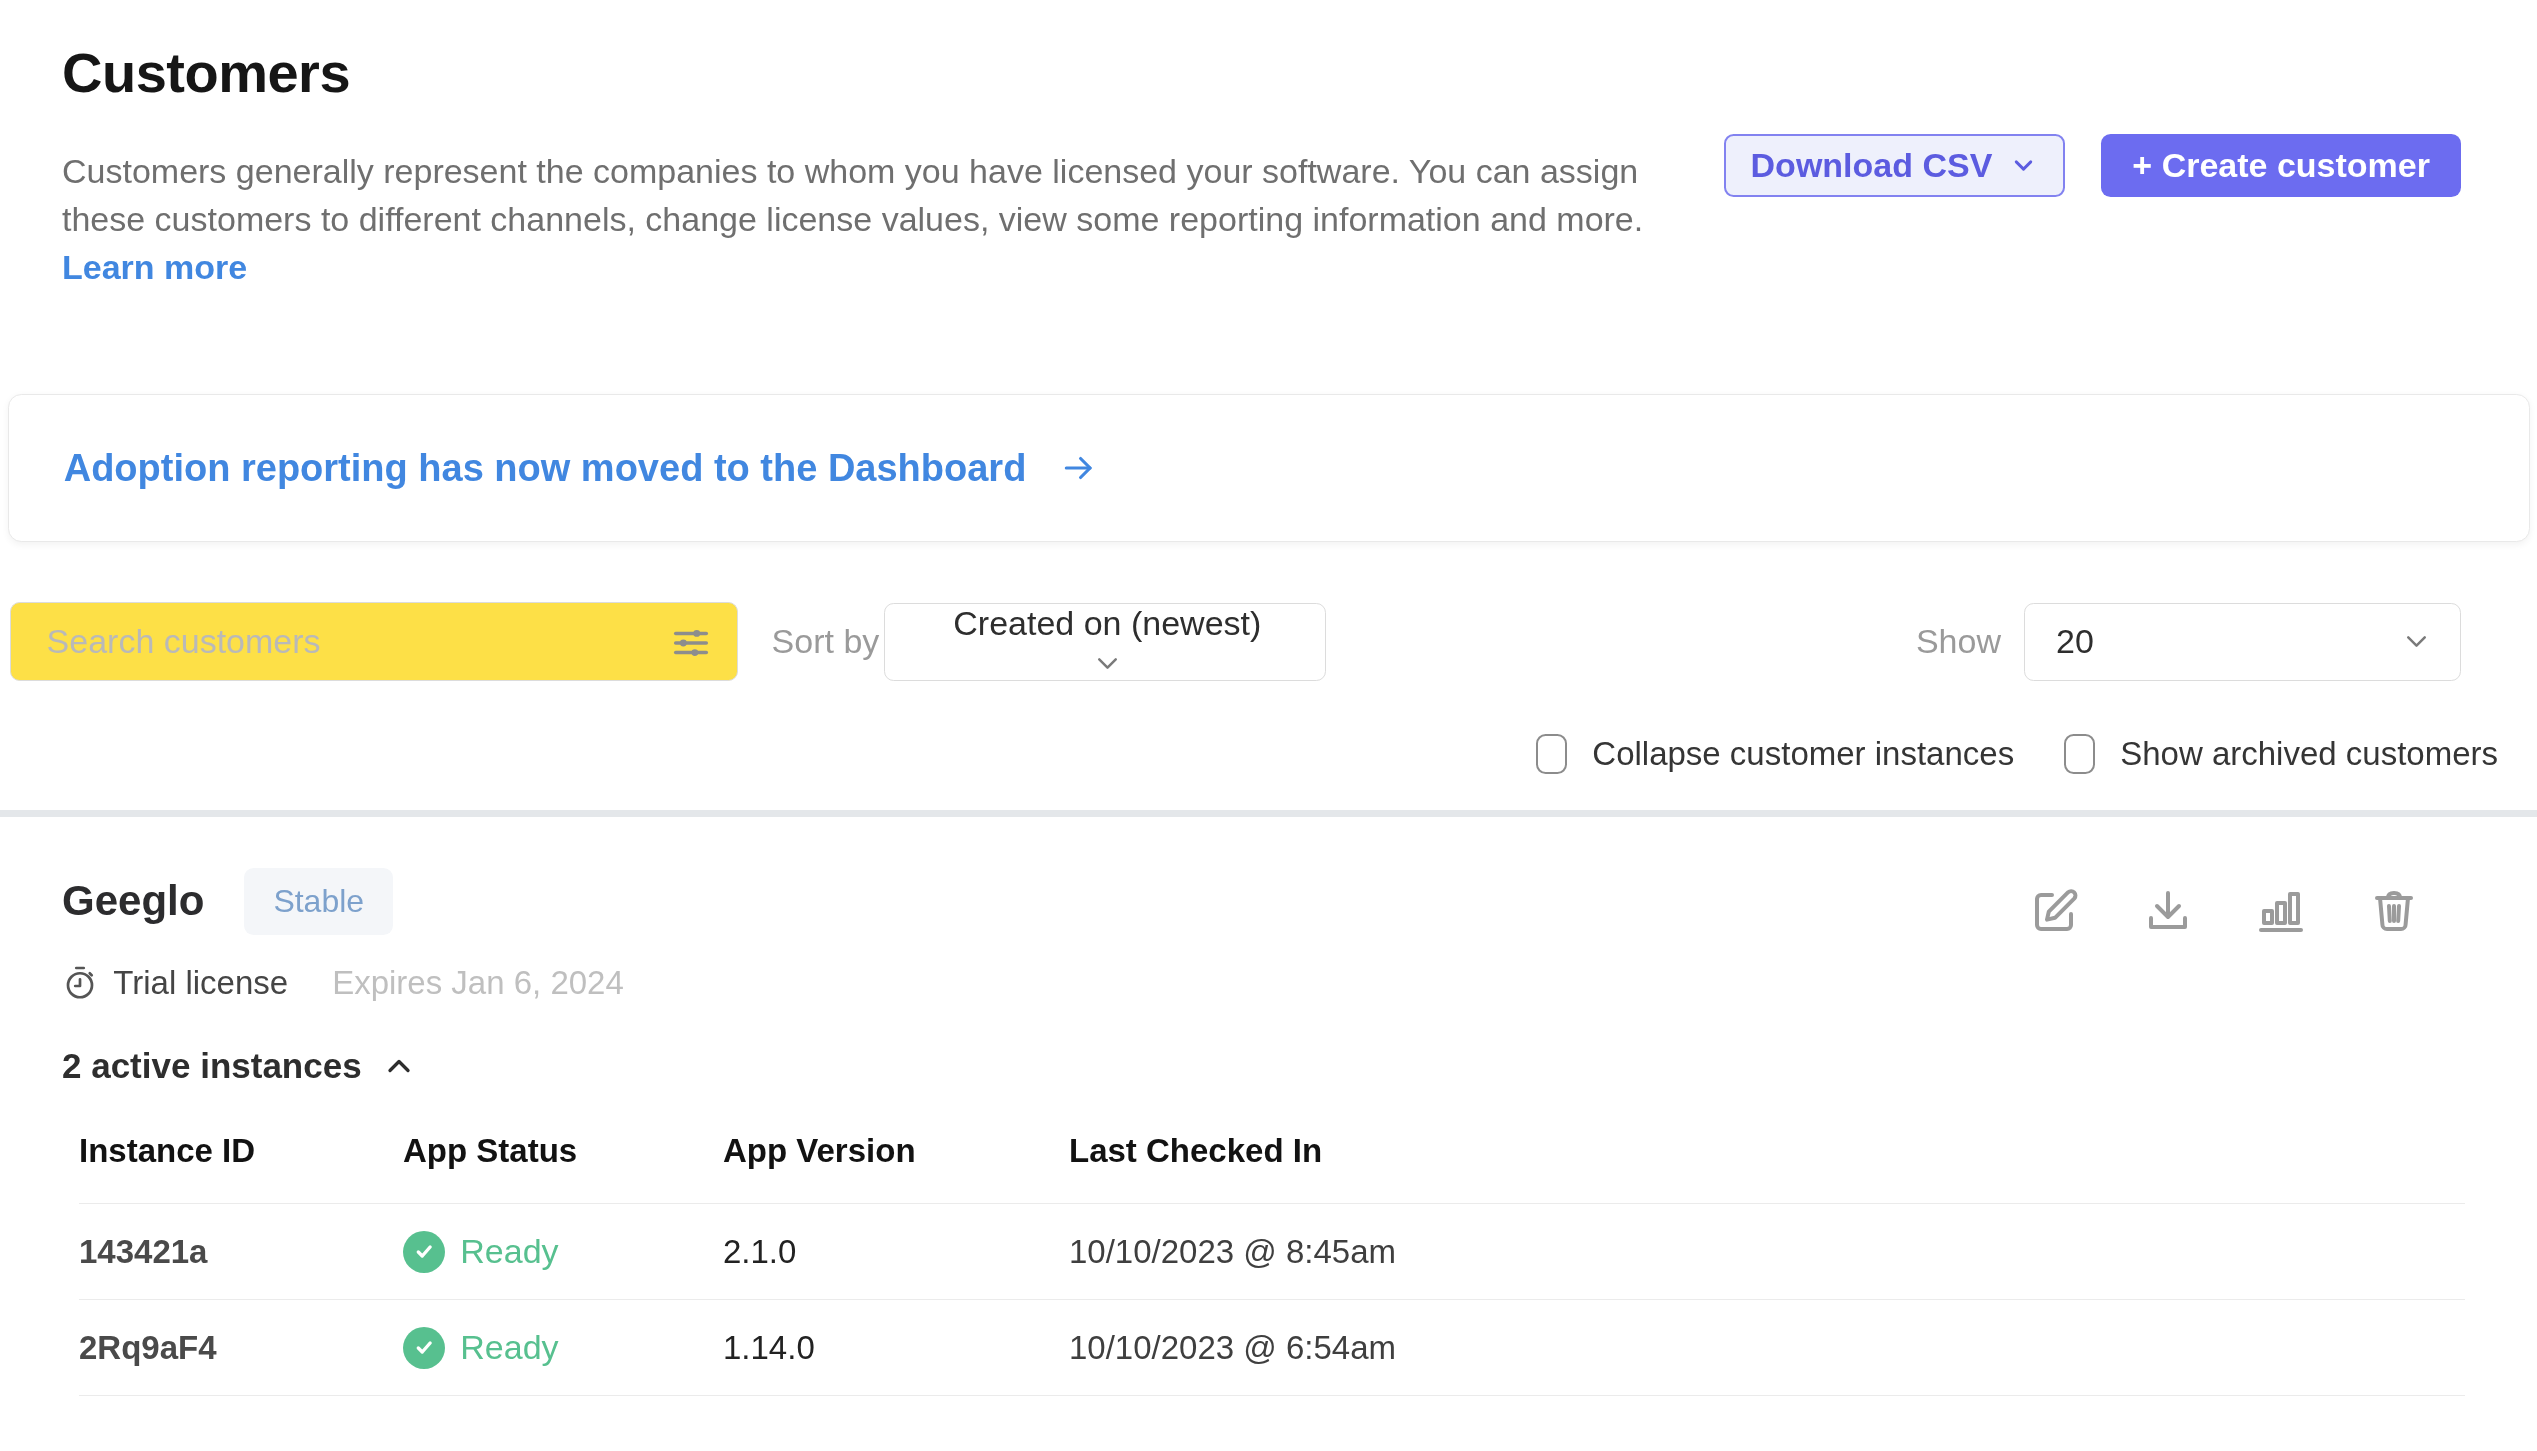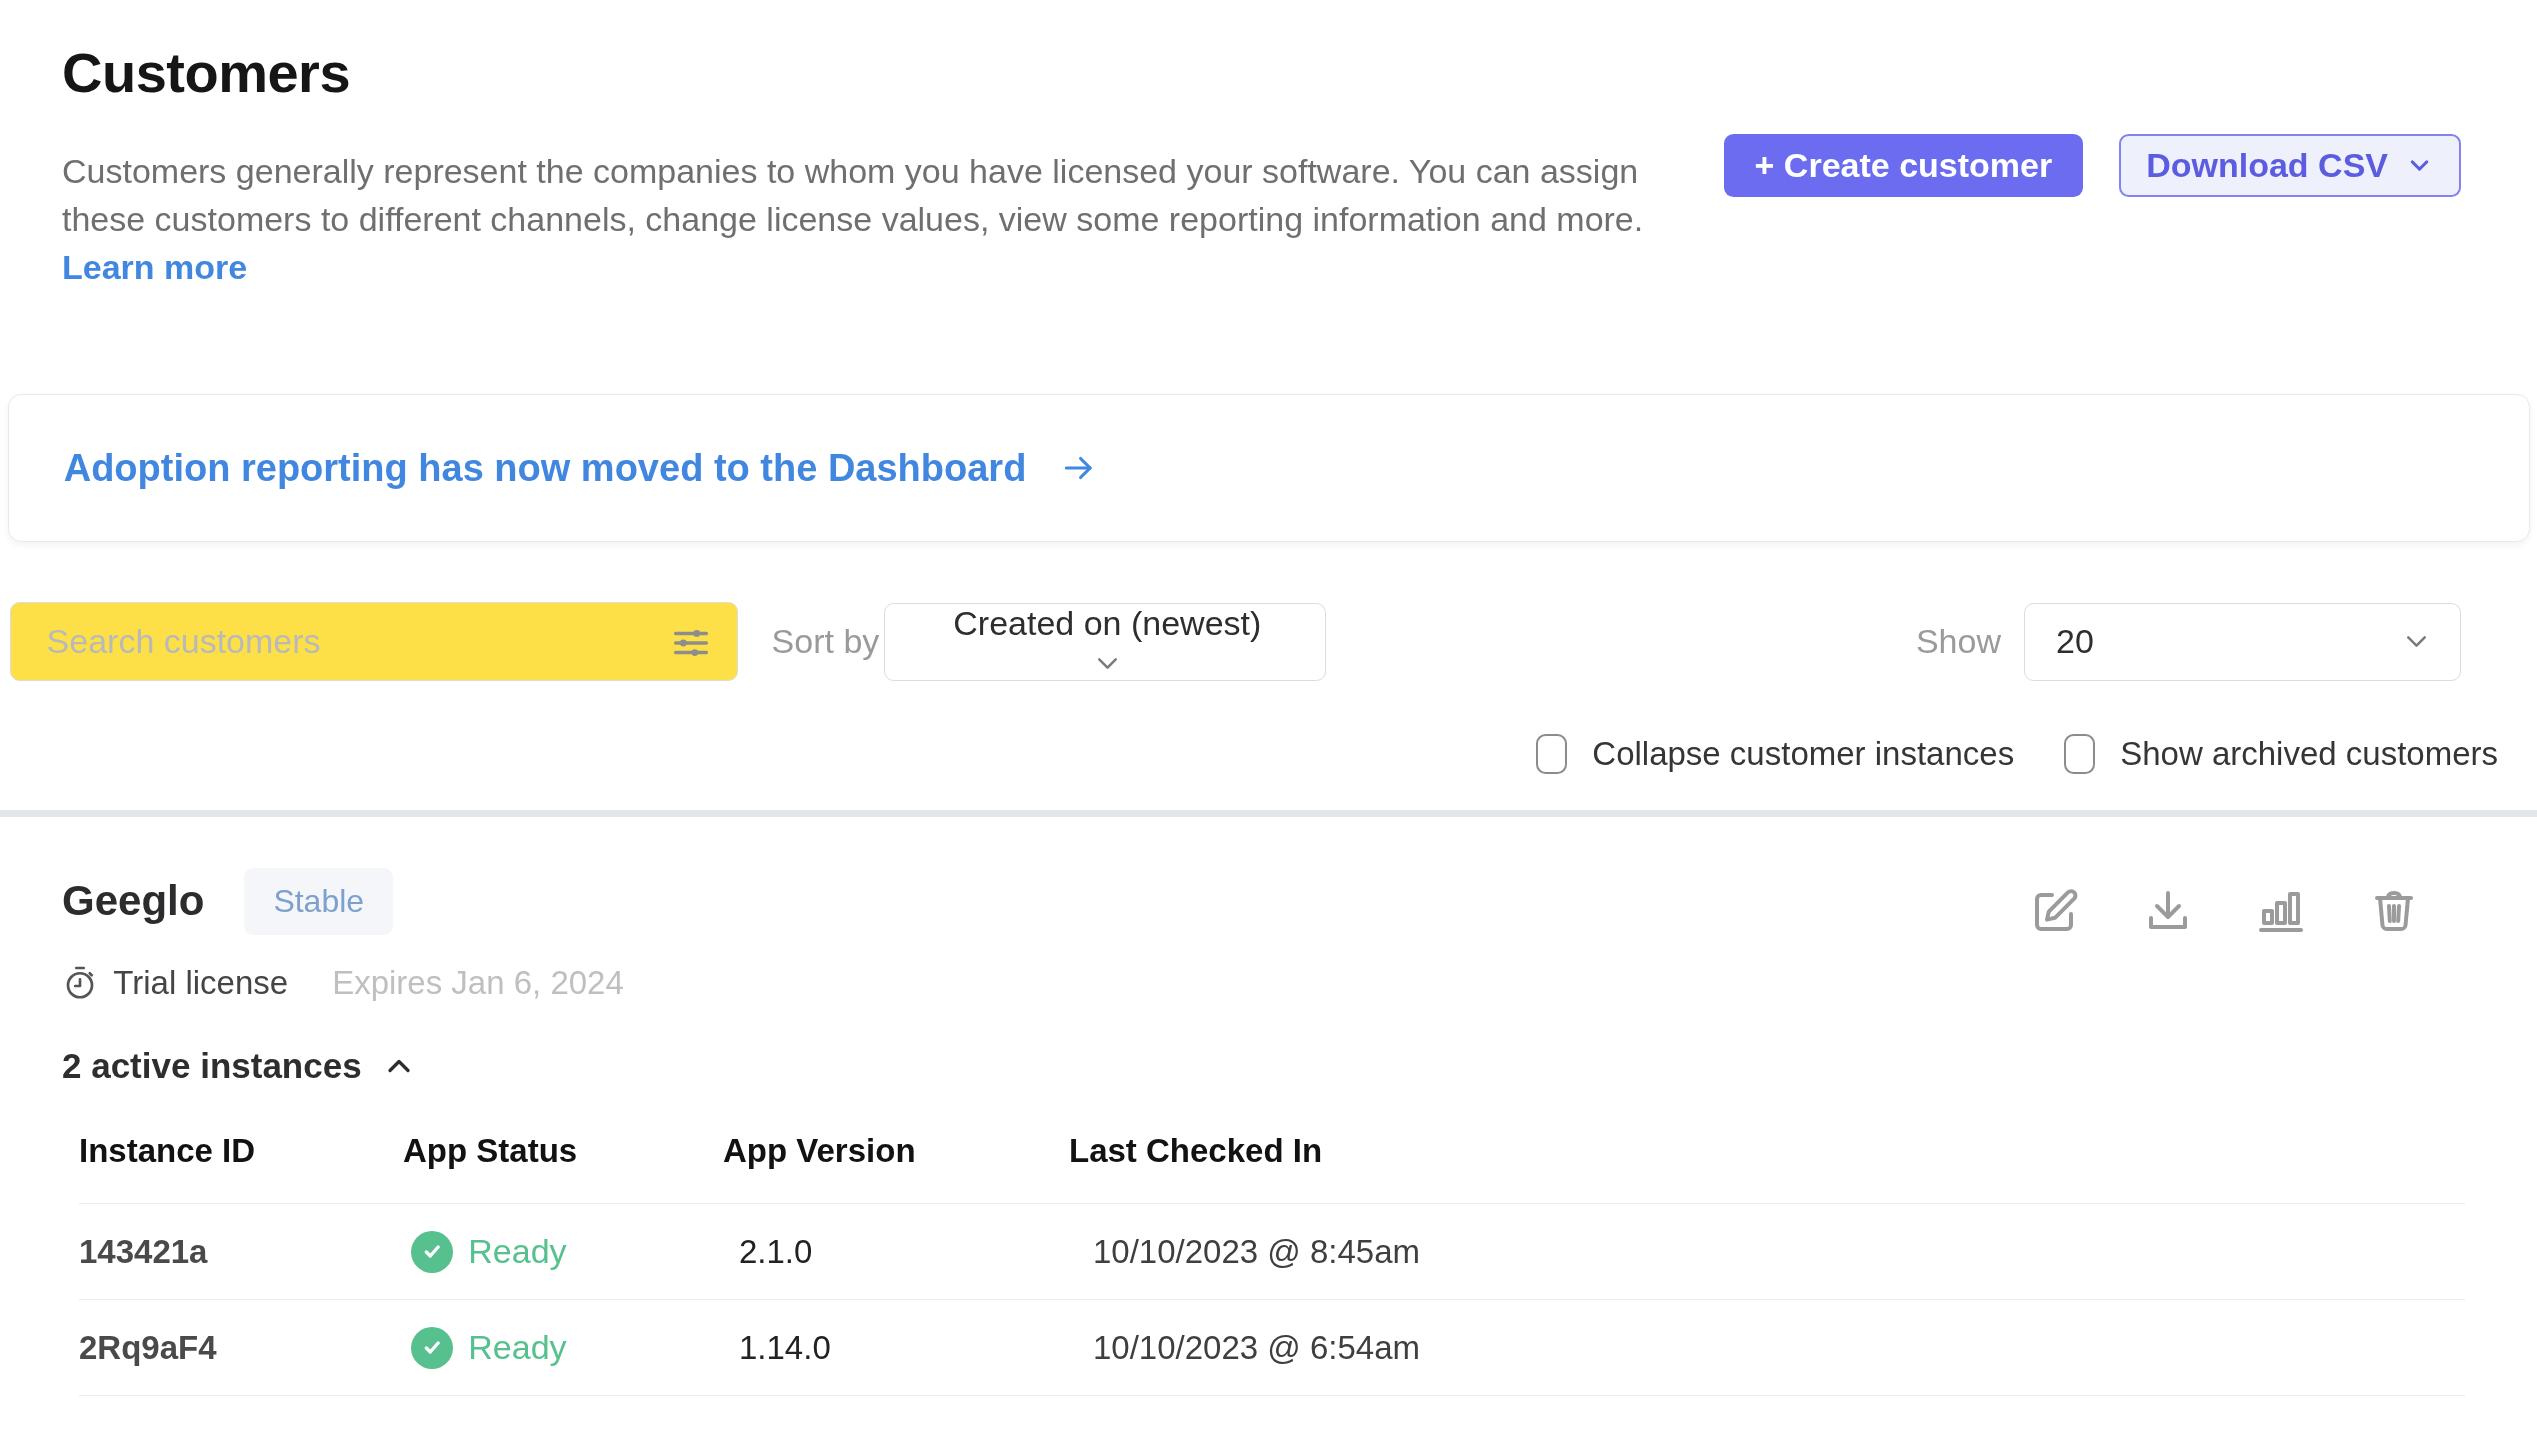--- a/index.html
+++ b/index.html
@@ -143,21 +143,21 @@
   .instances-toggle svg{stroke:#2e2e2e;}
 
   
   .instances-table{margin:46px 0 0 17px;width:2386px;}
   .t-row{
     display:grid;grid-template-columns:324px 320px 346px 1fr;
     align-items:center;
   }
   .t-head{border-bottom:1.9px solid var(--row-line);padding-bottom:33px;}
   .t-head .t-cell{font-size:33px;font-weight:700;color:#121212;}
-  .t-body-row{border-bottom:1.9px solid var(--row-line);height:96px;gap:8px;}
+  .t-body-row{border-bottom:1.9px solid var(--row-line);height:96px;}
   .cell-id{font-size:33px;font-weight:700;color:#4a4a4a;}
   .cell-status{display:flex;align-items:center;gap:15.3px;}
   .status-circle{
     width:42px;height:42px;border-radius:50%;background:var(--success-green);
     display:flex;align-items:center;justify-content:center;flex:0 0 auto;
   }
   .status-text{font-size:34px;color:var(--success-green);}
   .cell-version{font-size:33px;color:#222;}
   .cell-date{font-size:33px;color:#3f3f3f;}
 
@@ -167,29 +167,29 @@
 <body>
 
 <div class="page">
 
   <header class="page-header">
     <h1 class="page-title">Customers</h1>
     <p class="page-desc"><span>Customers generally represent the companies to whom you have licensed your software. You can assign these customers to different channels, change license values, view some reporting information and more.</span>
       <a class="learn-more">Learn more</a>
     </p>
     <div class="header-actions">
-      <button class="btn btn-primary">+ Create customer</button>
       <button class="btn btn-outline">
         <span>Download CSV</span>
         <span style="display:flex;">
           <svg width="29" height="29" viewBox="0 0 24 24" fill="none" stroke-width="2.4" stroke-linecap="round" stroke-linejoin="round">
               <path d="M6 9l6 6 6-6"></path>
             </svg>
         </span>
       </button>
+      <button class="btn btn-primary">+ Create customer</button>
     </div>
   </header>
 
   <div class="banner">
     <a class="banner-link">
       <span>Adoption reporting has now moved to the Dashboard</span>
       <span style="display:flex;">
         <svg width="38" height="38" viewBox="0 0 24 24" fill="none" stroke-width="2" stroke-linecap="round" stroke-linejoin="round">
             <path d="M4 12h15"></path>
             <path d="M13 6l6 6-6 6"></path>

